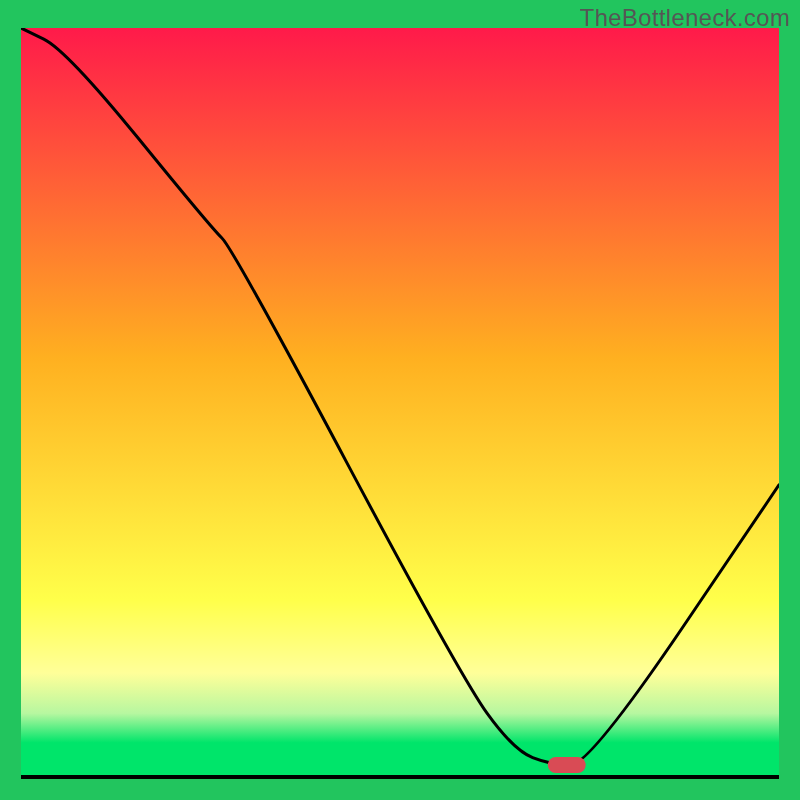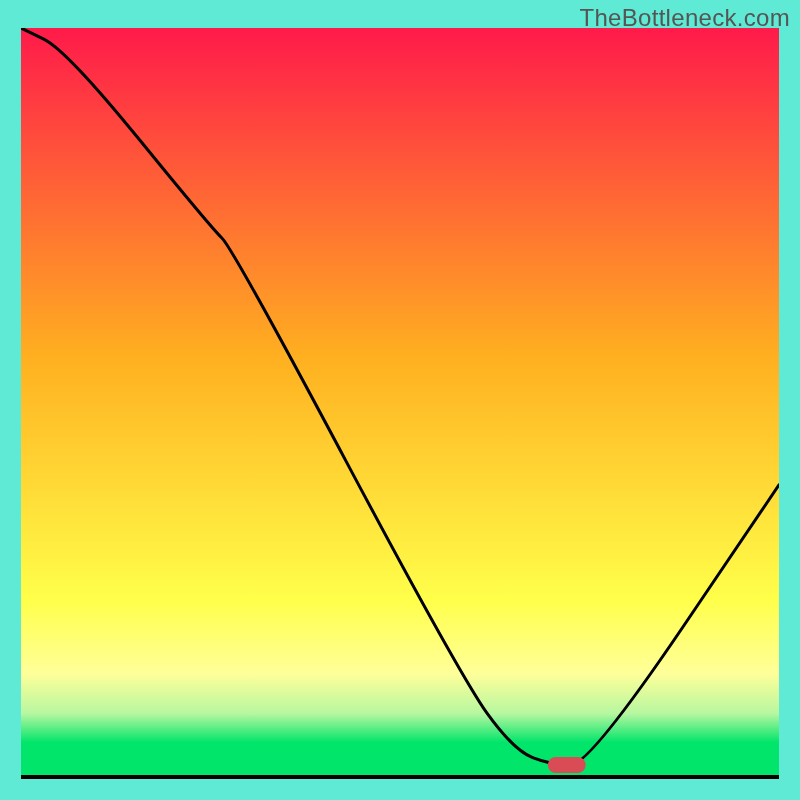--- a/index.html
+++ b/index.html
@@ -10,21 +10,21 @@
     background: #000;
     overflow: hidden;
     font-family: Arial, Helvetica, sans-serif;
   }
   .frame {
     position: absolute;
     left: 0;
     top: 0;
     width: 800px;
     height: 800px;
-    background: #5eead4;
+    background: #22c55e;
   }
   .watermark {
     position: absolute;
     top: 4px;
     right: 10px;
     color: #555;
     font-size: 24px;
     font-weight: 500;
     letter-spacing: 0.3px;
     user-select: none;

